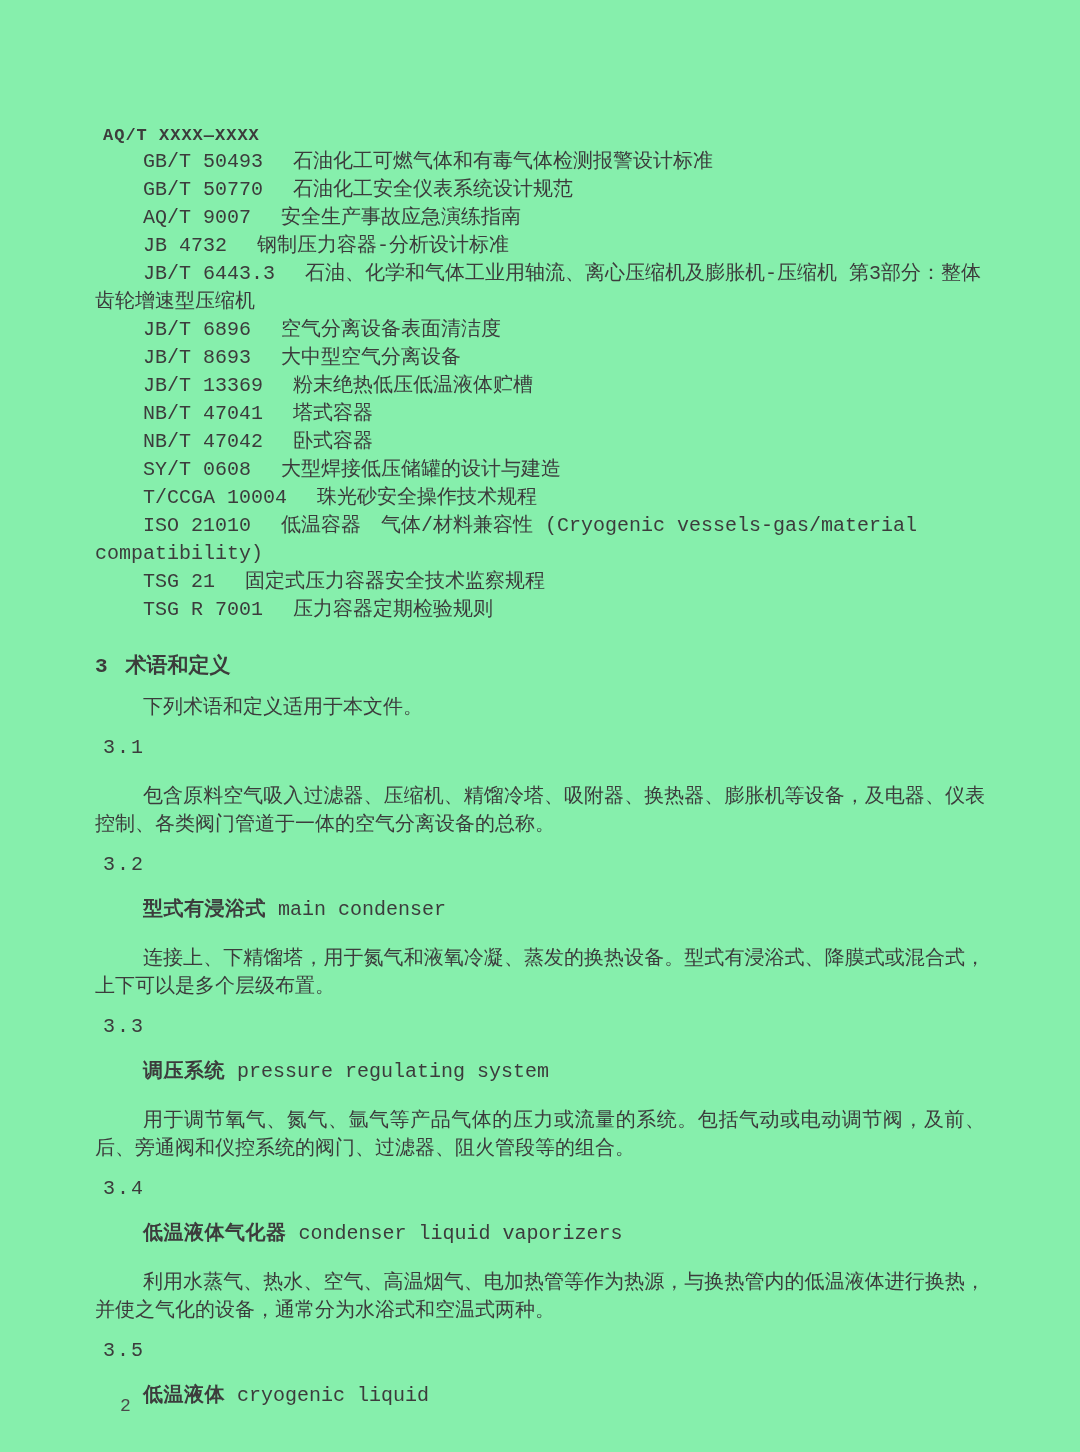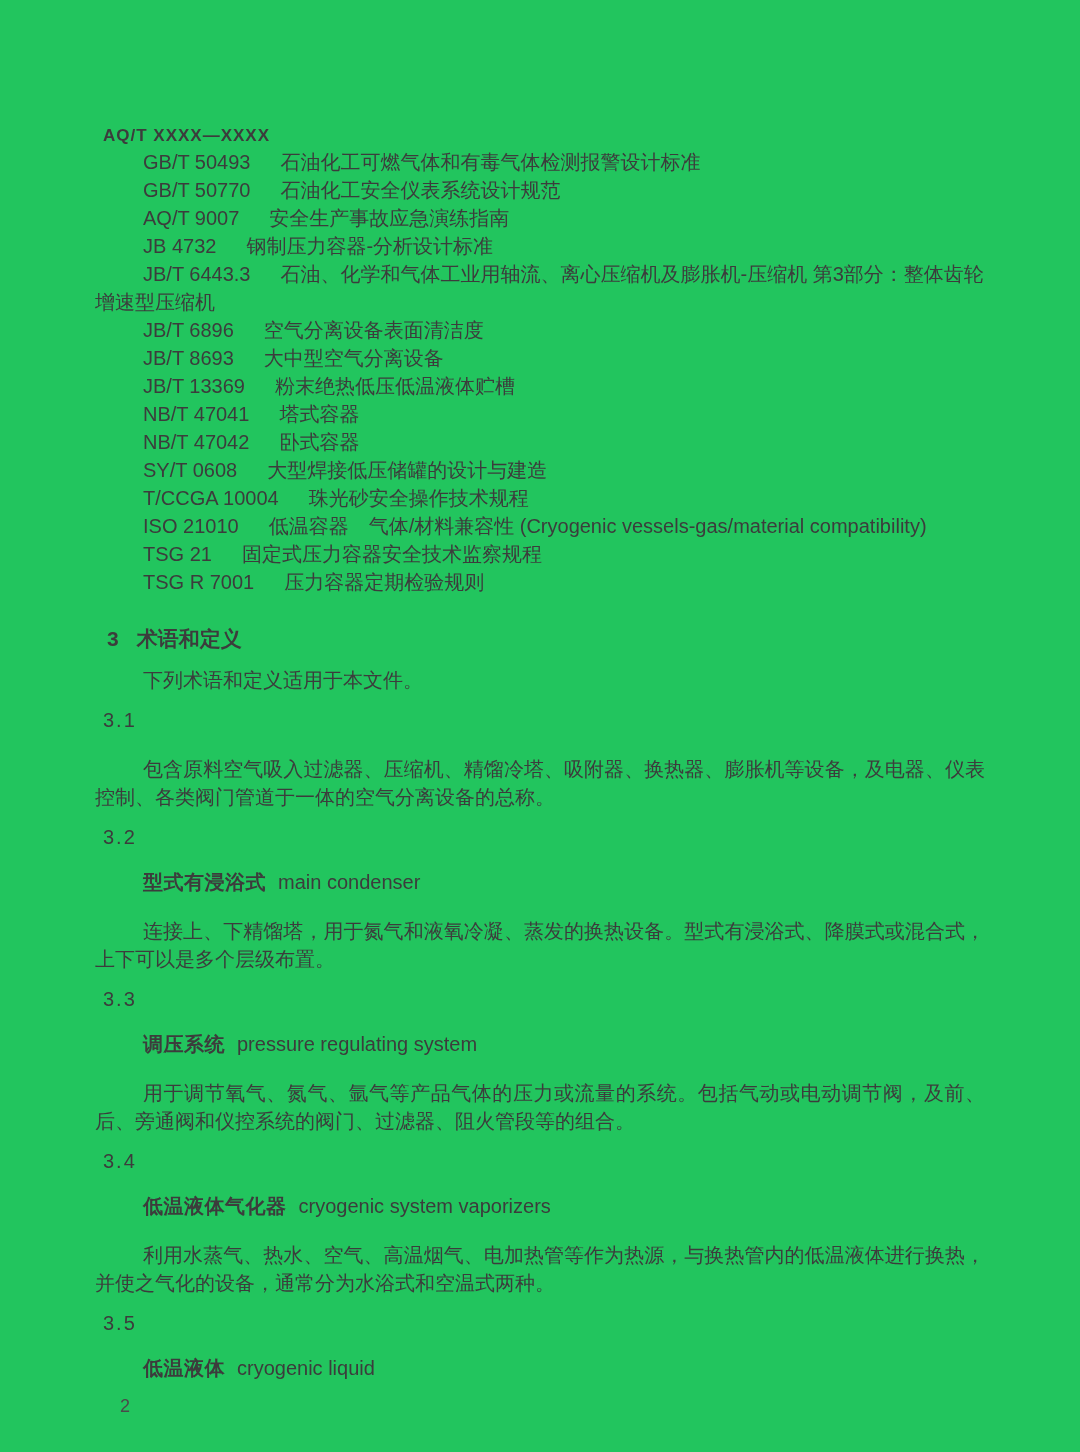--- a/index.html
+++ b/index.html
@@ -5,23 +5,23 @@
   html, body {
     margin: 0;
     padding: 0;
     background: #e9e9e7;
   }
   .page {
     position: relative;
     width: 1080px;
     height: 1452px;
     margin: 0 auto;
-    background: #22c55e;
+    background: #86efac;
     color: #3c3c3c;
-    font-family: Liberation Sans, sans-serif;
+    font-family: Liberation Mono, monospace;
     font-size: 20px;
     box-sizing: border-box;
     padding: 0 95px;
     overflow: hidden;
   }
   .doc-header {
     padding-top: 124px;
     margin-left: 8px;
     font-size: 17px;
     font-weight: bold;
@@ -33,21 +33,21 @@
   .ref-item {
     line-height: 28px;
     text-indent: 48px;
   }
   .ref-code {
     margin-right: 30px;
     white-space: pre;
   }
   .sec-heading {
     margin-top: 29px;
-    margin-left: 12px;
+    margin-left: 0;
     font-weight: bold;
     font-size: 21px;
     line-height: 28px;
   }
   .sec-heading .sec-title { margin-left: 18px; }
   .intro {
     margin-top: 13px;
     text-indent: 48px;
     line-height: 28px;
   }
@@ -159,21 +159,21 @@
     <div class="sec-num">3.3</div>
     <div class="term-line">
       <span class="term-zh">调压系统</span><span class="term-en">pressure regulating system</span>
     </div>
     <div class="term-def">用于调节氧气、氮气、氩气等产品气体的压力或流量的系统。包括气动或电动调节阀，及前、后、旁通阀和仪控系统的阀门、过滤器、阻火管段等的组合。</div>
   </div>
 
   <div>
     <div class="sec-num">3.4</div>
     <div class="term-line">
-      <span class="term-zh">低温液体气化器</span><span class="term-en">cryogenic system vaporizers</span>
+      <span class="term-zh">低温液体气化器</span><span class="term-en">condenser liquid vaporizers</span>
     </div>
     <div class="term-def">利用水蒸气、热水、空气、高温烟气、电加热管等作为热源，与换热管内的低温液体进行换热，并使之气化的设备，通常分为水浴式和空温式两种。</div>
   </div>
 
   <div>
     <div class="sec-num">3.5</div>
     <div class="term-line">
       <span class="term-zh">低温液体</span><span class="term-en">cryogenic liquid</span>
     </div>
   </div>

